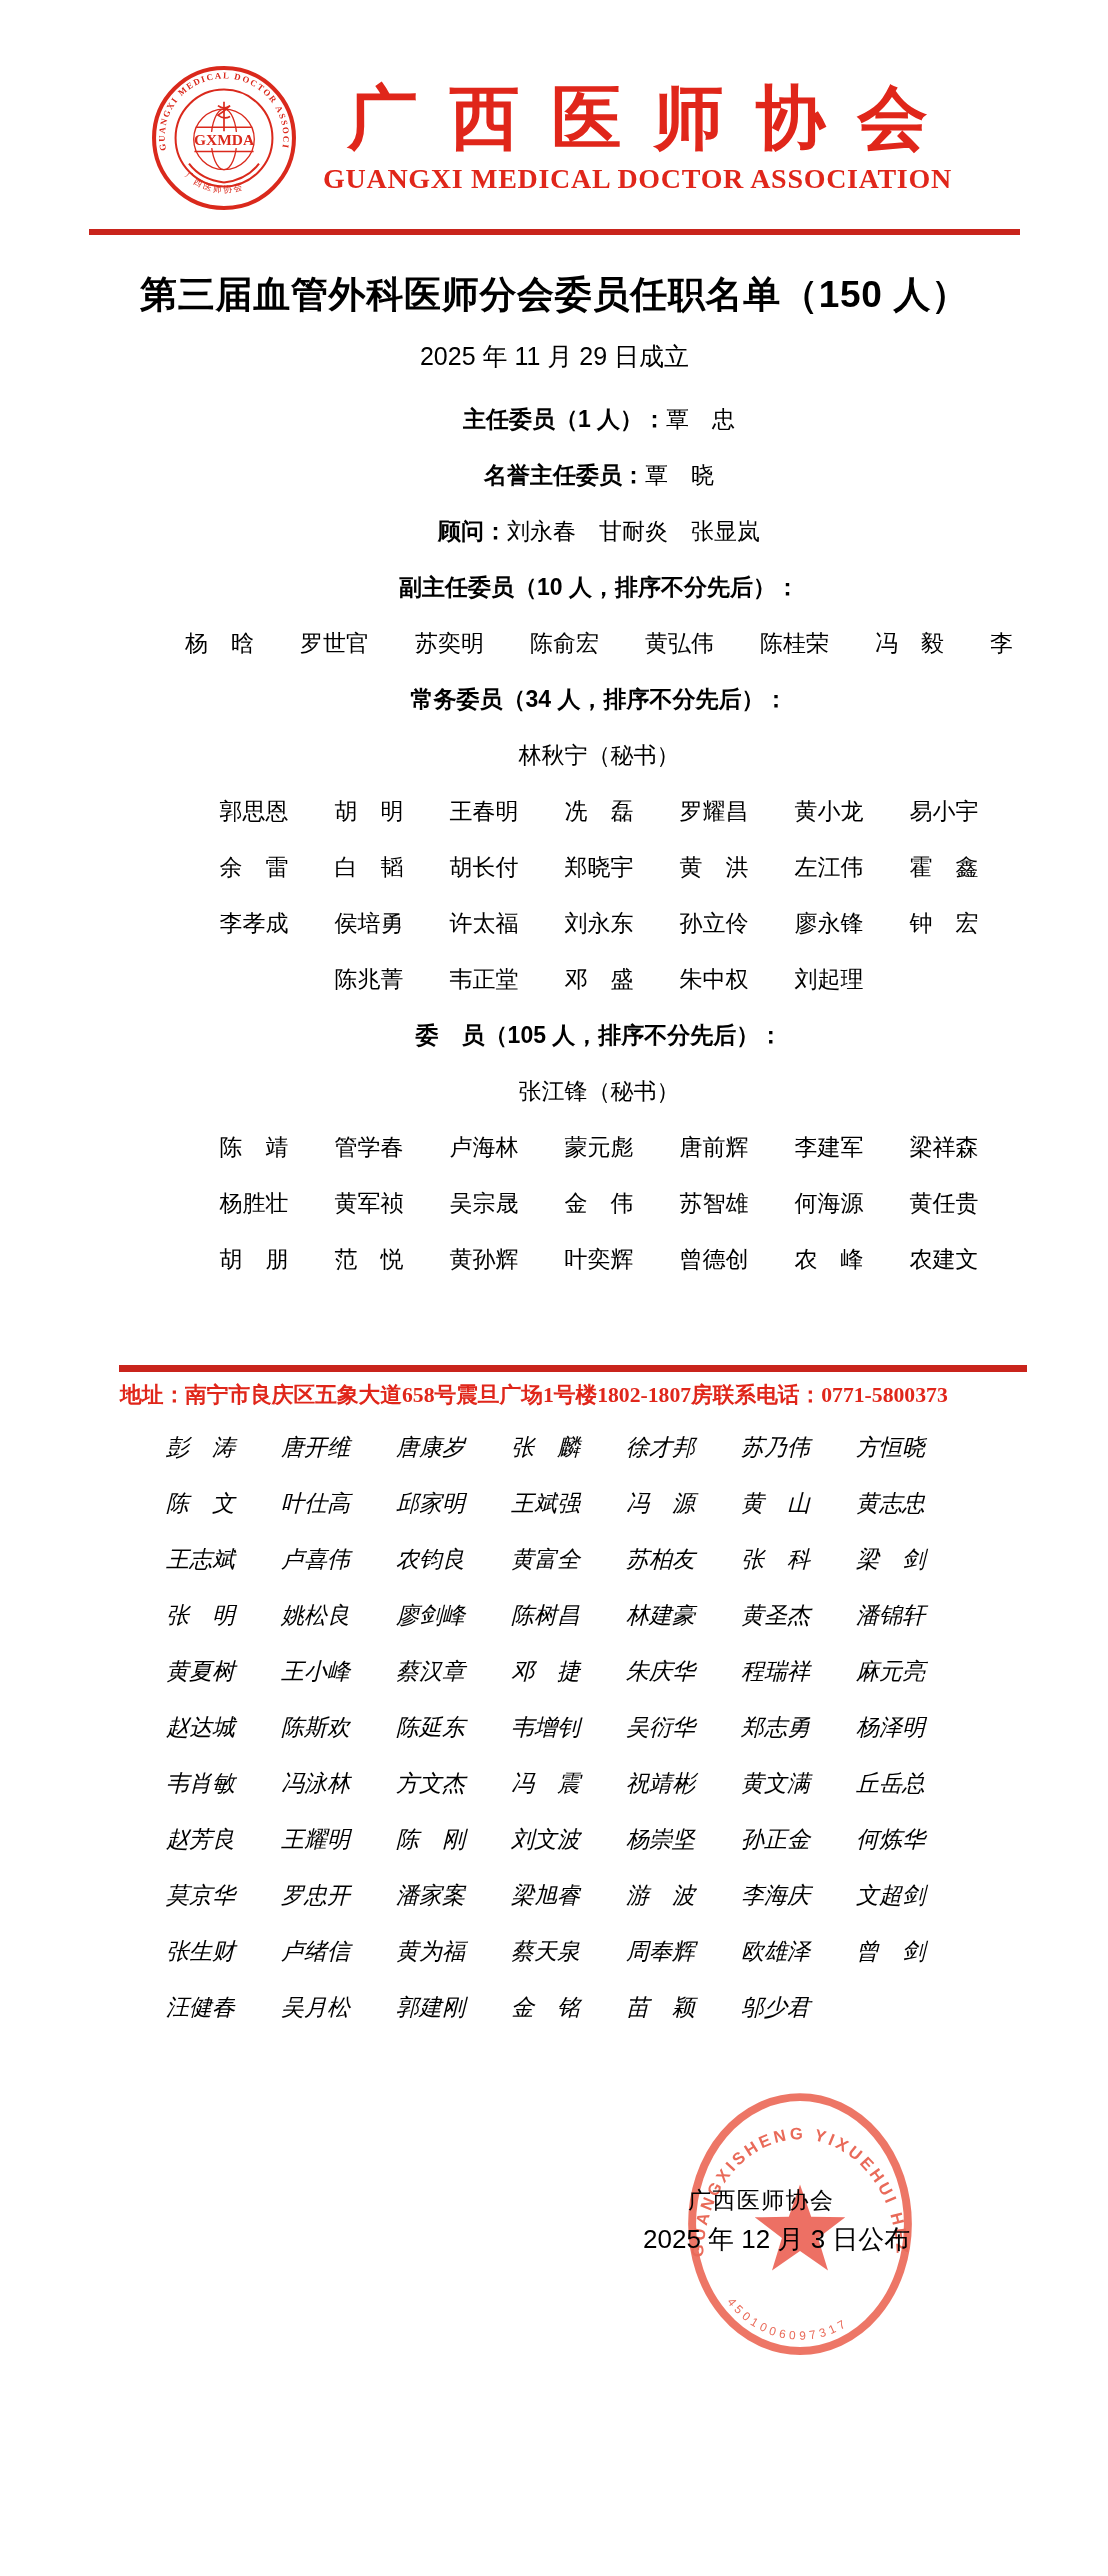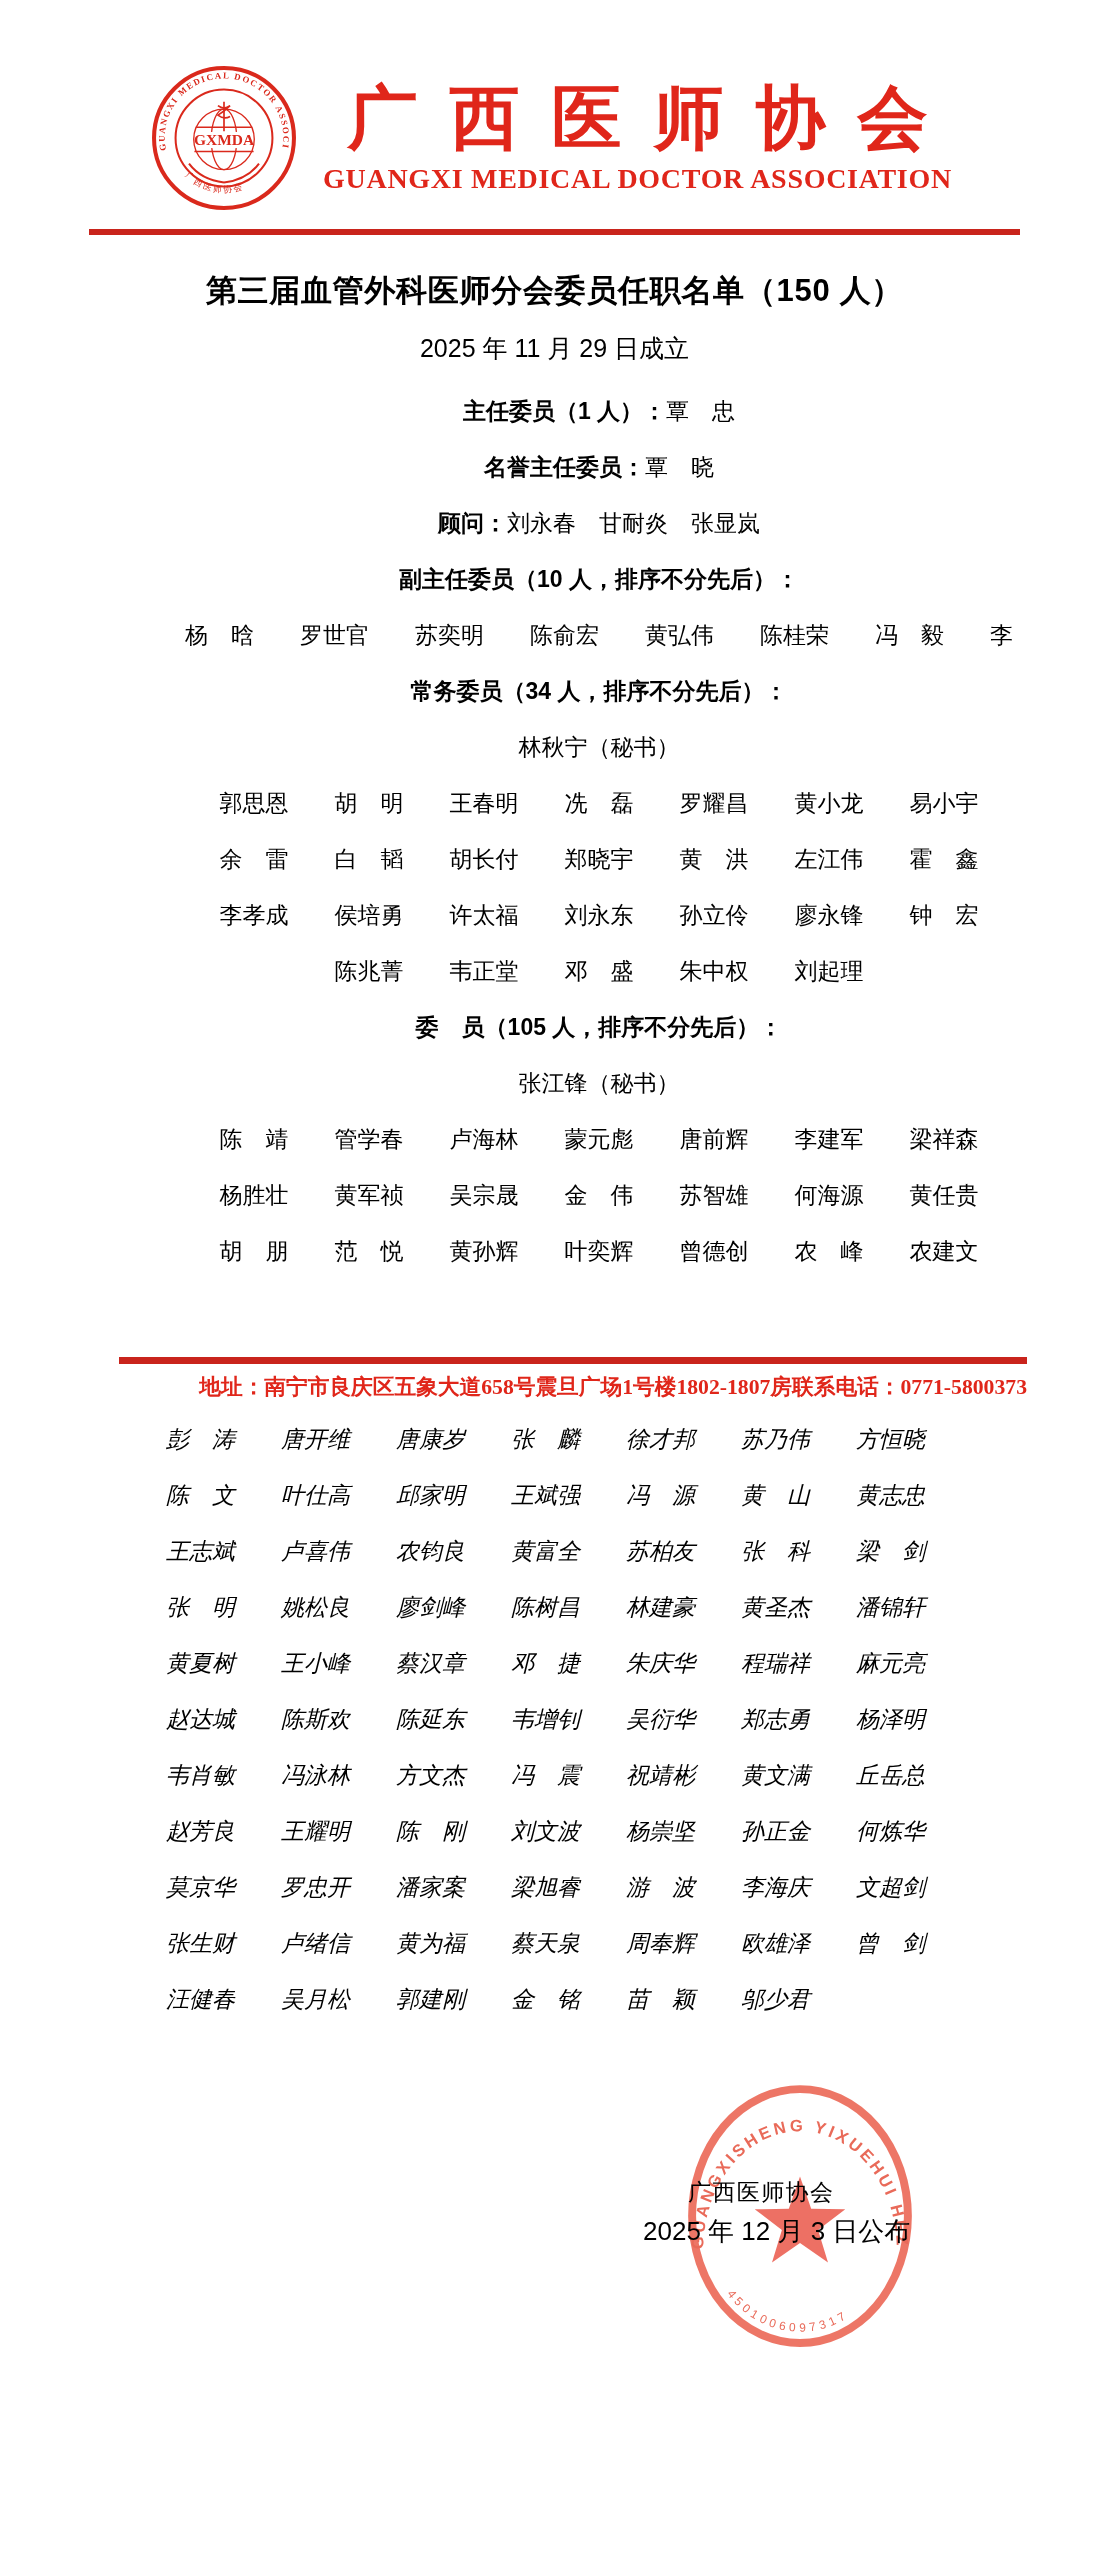--- a/index.html
+++ b/index.html
@@ -16,30 +16,30 @@
     font-family:"Liberation Serif","DejaVu Serif",serif;font-weight:bold;
     color:#e0261a;font-size:70px;line-height:1.08;letter-spacing:32px;margin-left:32px;
     white-space:nowrap;
   }
   .org-en{
     font-family:"Liberation Serif","DejaVu Serif",serif;font-weight:bold;
     color:#e0261a;font-size:28px;letter-spacing:0.7px;margin-top:7px;white-space:nowrap;
   }
   .header-rule{height:6.3px;background:#c9241c;margin:17px 89px 0 89px;}
   
-  .title{text-align:center;font-size:31px;font-weight:bold;margin-top:35px;letter-spacing:0.7px;}
+  .title{text-align:center;font-size:37px;font-weight:bold;margin-top:35px;letter-spacing:0.7px;}
   .subtitle{text-align:center;font-size:25px;font-weight:normal;margin-top:19.6px;}
   
   .body-lines{margin-top:18px;text-align:center;}
   .doc-line{margin-left:166px;margin-right:77px;font-size:23px;line-height:56px;white-space:pre;}
   .doc-line .lbl{font-weight:bold;}
   
   .footer-rule{height:7px;background:#c9241c;margin:78px 82px 0 119px;}
   .footer-line{
-    display:flex;justify-content:flex-end;align-items:baseline;
+    display:flex;justify-content:flex-start;align-items:baseline;
     margin:8.4px 82px 0 120px;
     font-family:"Liberation Serif","DejaVu Serif",serif;font-weight:bold;
     font-size:21.7px;color:#e0261a;white-space:pre;
   }
   
   .page2{margin-top:9.8px;font-style:italic;}
   
   .seal-wrap{position:relative;height:363px;margin-top:19.6px;}
   .seal-svg{position:absolute;left:681px;top:28px;width:238px;height:279px;z-index:1;}
   .seal-org{

